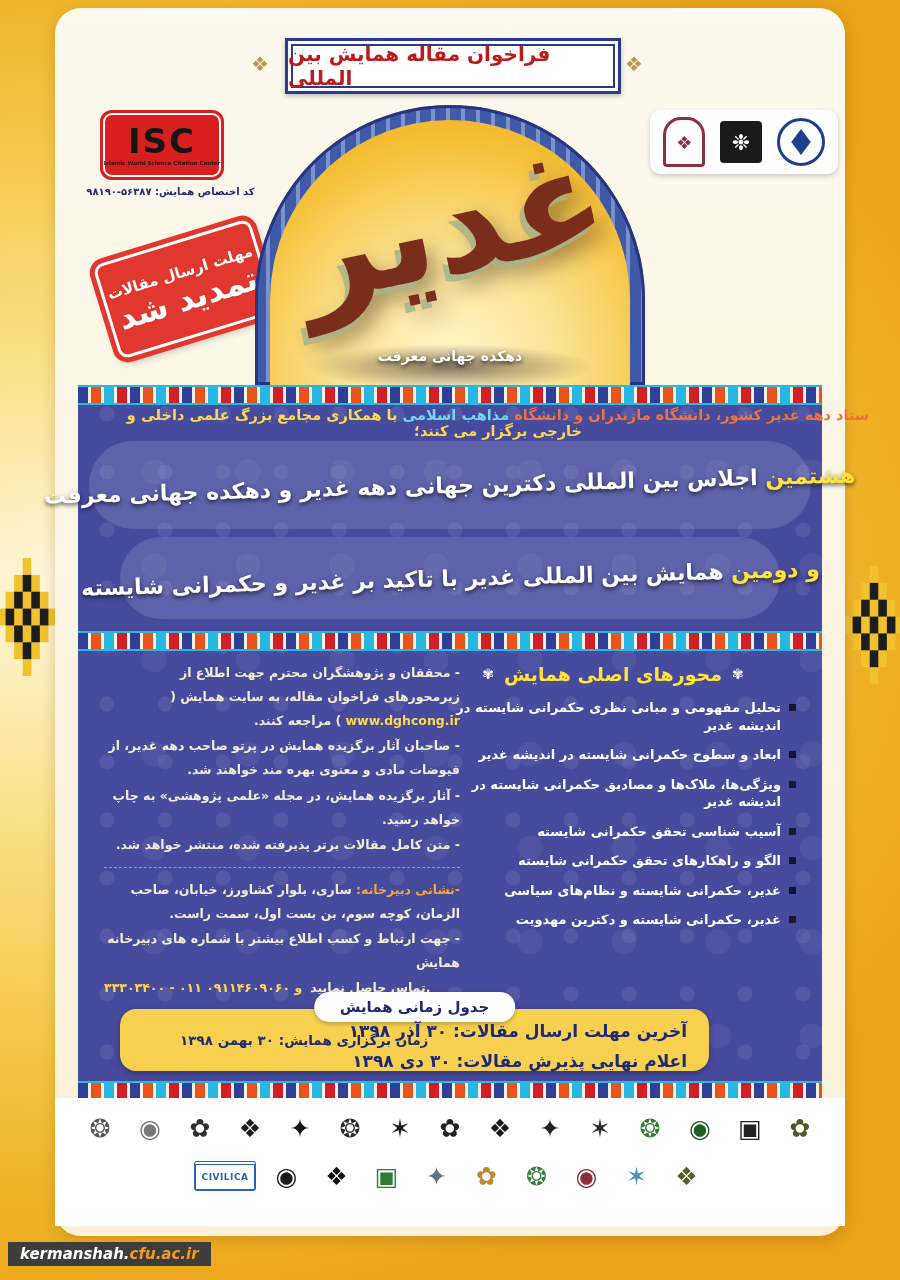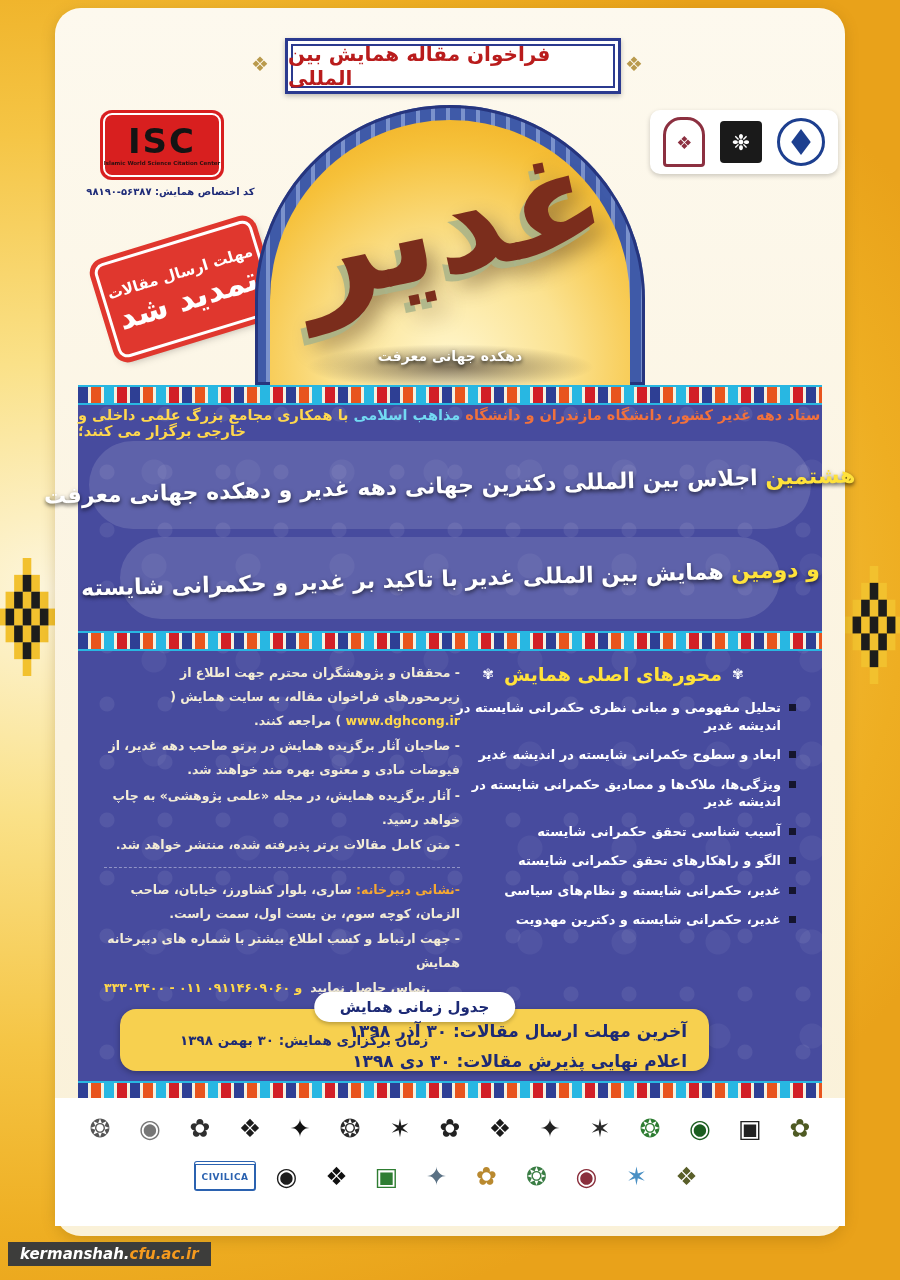--- a/index.html
+++ b/index.html
@@ -48,21 +48,21 @@
   .calli-sub{position:absolute;left:245px;top:340px;width:300px;text-align:center;color:#fff;font-size:14px;font-weight:bold;
     direction:rtl;text-shadow:0 2px 4px rgba(0,0,0,.8);}
   
   .kufic{height:16px;border-top:2px solid #28b7e2;border-bottom:2px solid #28b7e2;background:
     repeating-linear-gradient(90deg,#2e3f94 0 10px,#f5f0df 10px 13px,#e8541d 13px 23px,#f5f0df 23px 26px,#28b7e2 26px 36px,#f5f0df 36px 39px,#d21f26 39px 49px,#f5f0df 49px 52px);}
   .band-abs{position:absolute;left:0;width:100%;}
   
   .purple{position:absolute;left:23px;top:377px;width:744px;height:712px;background-color:#474b9e;
     background-image:radial-gradient(rgba(255,255,255,.07) 7px, transparent 8px),radial-gradient(rgba(255,255,255,.05) 12px, transparent 13px);
     background-size:58px 58px,94px 94px;background-position:0 0,29px 40px;}
-  .organizers{position:absolute;top:22px;left:0;width:100%;text-align:left;direction:rtl;font-size:14.5px;font-weight:bold;}
+  .organizers{position:absolute;top:22px;left:0;width:100%;text-align:center;direction:rtl;font-size:14.5px;font-weight:bold;padding-left:48px;}
   .organizers .o1{color:#f1713c;} .organizers .o2{color:#72d9f2;} .organizers .o3{color:#ffd84d;}
   .title-pill{position:absolute;left:50%;transform:translateX(-50%);background:rgba(255,255,255,.13);border-radius:60px;
     display:flex;align-items:center;justify-content:center;direction:rtl;white-space:nowrap;}
   .tp1{top:56px;width:722px;height:88px;}
   .tp2{top:152px;width:660px;height:82px;}
   .title-pill .big{font-size:22px;font-weight:bold;color:#fff;text-shadow:0 2px 4px rgba(0,0,0,.65);transform:rotate(-1.5deg);}
   .title-pill .hl{color:#ffe23a;}
   
   .col-topics{position:absolute;top:278px;right:26px;width:366px;direction:rtl;}
   .col-notes{position:absolute;top:276px;left:26px;width:356px;direction:rtl;}

